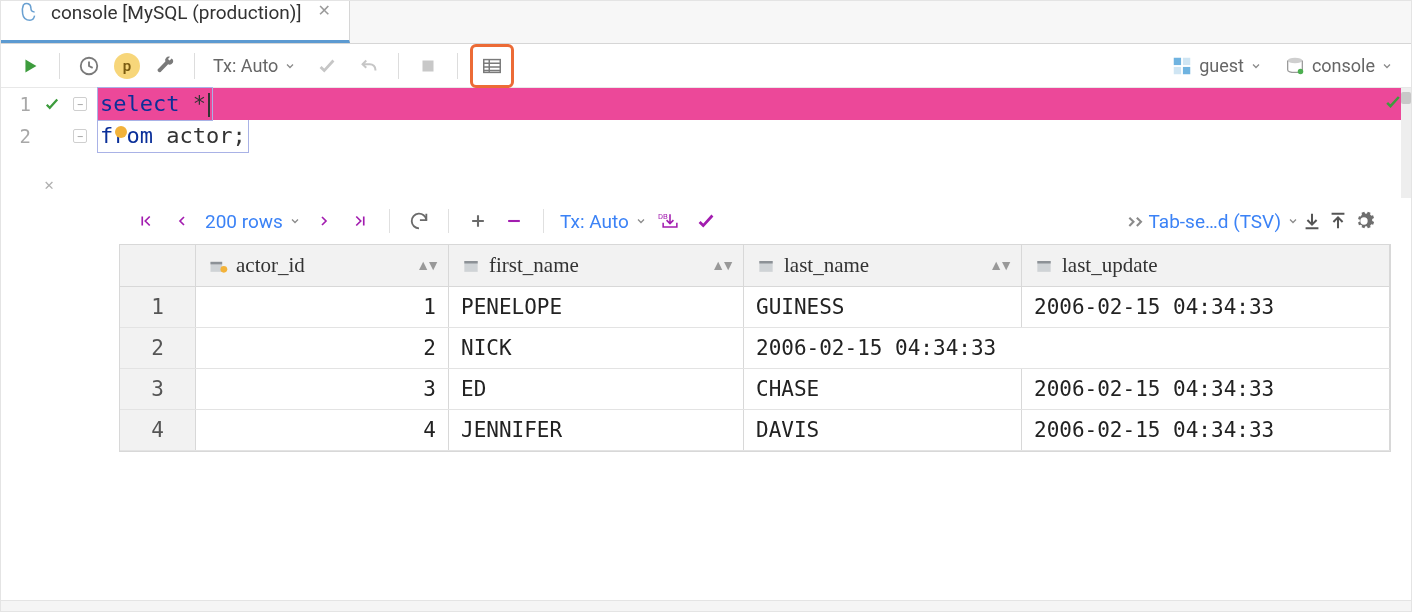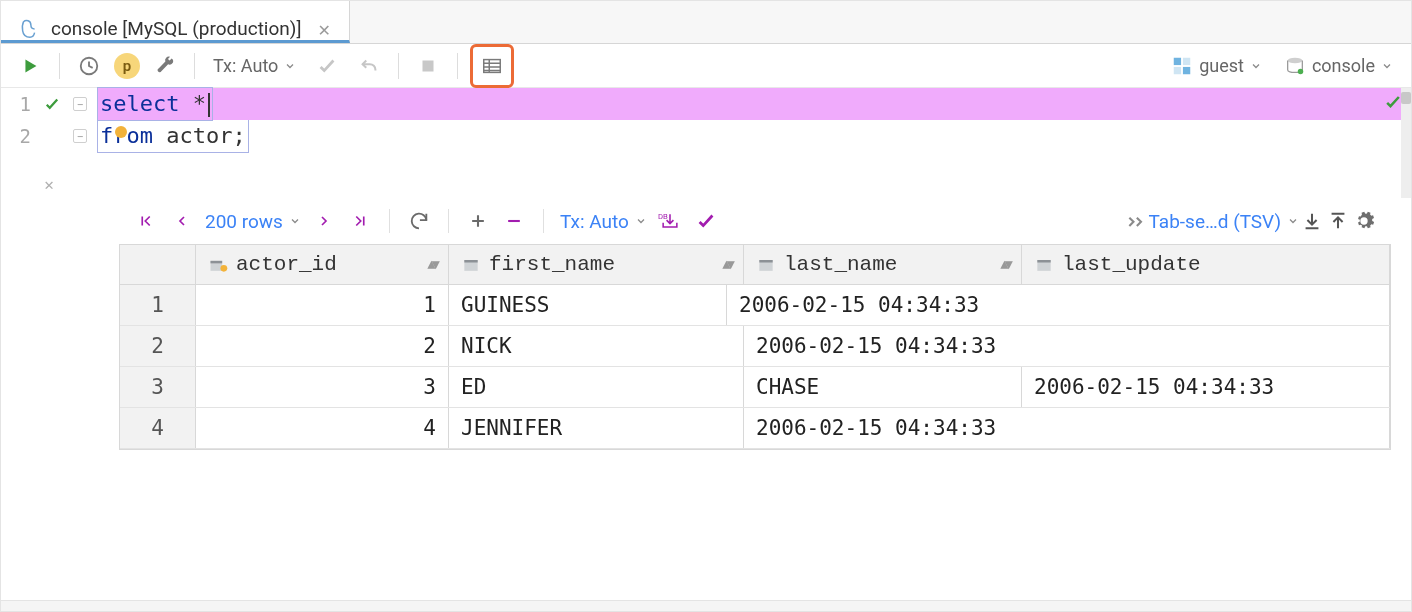--- a/index.html
+++ b/index.html
@@ -1,20 +1,20 @@
 <!DOCTYPE html>
 <html><head>
 <meta charset="utf-8">
 <style>
 html,body{margin:0;padding:0;font-family:-apple-system,BlinkMacSystemFont,"Segoe UI",Roboto,sans-serif;font-size:14px;color:#333;background:#fff;height:100%;overflow:hidden}
 .window{display:flex;flex-direction:column;height:612px;width:1412px;box-sizing:border-box;border:1px solid #e4e4e4;background:#fff}
 
 
 .tabbar{display:flex;align-items:stretch;height:42px;border-bottom:1px solid #d6d6d6;background:#f7f7f7}
-.tab{display:flex;align-items:flex-end;gap:10px;padding:0 18px;background:#fff;border-right:1px solid #d6d6d6;border-bottom:3px solid #5c9ad1;font-size:19px;color:#333}
+.tab{display:flex;align-items:flex-start;gap:10px;padding:0 18px;background:#fff;border-right:1px solid #d6d6d6;border-bottom:3px solid #5c9ad1;font-size:19px;color:#333}
 .tab .db-icon{width:22px;height:22px;color:#69a0d1}
 .tab .close{color:#9a9a9a;font-size:16px;margin-left:6px;cursor:pointer}
 
 
 .toolbar{display:flex;align-items:center;gap:8px;padding:6px 12px;border-bottom:1px solid #e8e8e8;height:44px;box-sizing:border-box}
 .tb-btn{display:flex;align-items:center;justify-content:center;width:34px;height:34px;color:#777;cursor:pointer;border-radius:4px}
 .tb-btn svg{width:22px;height:22px}
 .tb-btn.green svg{color:#3d9c3d}
 .tb-sep{width:1px;height:26px;background:#ddd;margin:0 4px}
 .p-badge{width:26px;height:26px;border-radius:50%;background:#f7d67a;color:#7a5b10;font-weight:600;display:flex;align-items:center;justify-content:center;font-size:15px}
@@ -28,42 +28,42 @@
 
 .editor{display:flex;flex:0 0 auto;background:#fff;position:relative}
 .gutter{width:96px;background:#fff;border-right:none;font-family:"SF Mono",Menlo,Consolas,monospace;font-size:19px;color:#aaa;display:flex;flex-direction:column}
 .gline{display:flex;align-items:center;height:32px;padding-left:10px;gap:12px}
 .gline .num{width:20px;text-align:right;color:#a8a8a8}
 .gline .chk{color:#3d9c3d}
 .gline-x{display:flex;align-items:center;justify-content:center;height:28px;color:#b0b0b0;font-size:16px;cursor:pointer}
 .fold-handle{width:12px;height:12px;border:1px solid #cfcfcf;border-radius:2px;display:flex;align-items:center;justify-content:center;font-size:10px;color:#999;background:#fff}
 .code{font-family:"SF Mono",Menlo,Consolas,monospace;font-size:22px;line-height:32px;padding-top:0;flex:1;position:relative}
 .cline{height:32px;display:flex;align-items:center}
-.cline.hl{background:#f0abfc}
+.cline.hl{background:#ec4899}
 .stmt-box{border:1px solid #a9b2e6;padding:0 2px}
 .kw{color:#0a2f99}
 .warn-dot{position:absolute;left:18px;top:38px;width:12px;height:12px;background:#f2b23a;border-radius:50%}
 .cursor{display:inline-block;width:2px;height:24px;background:#333;vertical-align:middle;margin-left:2px}
 .editor-chk-right{position:absolute;right:8px;top:4px;color:#3d9c3d}
 .editor-scroll{position:absolute;right:0;top:0;width:10px;height:100%;background:#eee}
 .editor-scroll .thumb{position:absolute;right:0;top:4px;width:10px;height:12px;background:#c8c8c8;border-radius:2px}
 
 
 .res-toolbar{display:flex;align-items:center;gap:10px;padding:6px 14px;height:46px;box-sizing:border-box;margin-left:118px;margin-right:20px}
 .res-toolbar .nav-btn{color:#9c9c9c;cursor:pointer;display:flex;align-items:center;justify-content:center;width:26px}
 .res-toolbar .nav-btn.dis{color:#a21caf}
 .rows-label{font-size:19px;color:#3b82f6;display:flex;align-items:center;gap:6px}
 .res-sep{width:1px;height:24px;background:#e0e0e0;margin:0 6px}
 .res-end{margin-left:auto;display:flex;align-items:center;}
 
 
 .grid{margin-left:118px;margin-right:20px;border:1px solid #d8d8d8;font-family:"SF Mono",Menlo,Consolas,monospace;font-size:21px;color:#222}
 .ghead{display:flex;background:#f2f2f2;border-bottom:1px solid #d8d8d8}
 .gcell,.gcell-h{box-sizing:border-box;border-right:1px solid #d8d8d8;padding:8px 12px;display:flex;align-items:center}
-.gcell-h{background:#f2f2f2;font-family:Liberation Mono, monospace;color:#333;gap:8px}
+.gcell-h{background:#f2f2f2;font-family:Liberation Serif, serif;color:#333;gap:8px}
 .gcell-h .sort{margin-left:auto;color:#999;font-size:14px;letter-spacing:-4px}
 .grow{display:flex;border-bottom:1px solid #e3e3e3;background:#fff}
 .c-row{width:76px;justify-content:center;background:#f2f2f2;color:#555}
 .c-id{width:253px;justify-content:flex-end}
 .c-fn{width:295px}
 .c-ln{width:278px}
 .c-lu{flex:1}
 .col-icon{width:20px;height:20px;flex-shrink:0}
 .chev{display:inline-block}
 svg{display:block}
@@ -361,38 +361,40 @@
               <rect x="4" y="6" width="16" height="3" fill="#8c9196"></rect>
             </svg>
           </span>
         <span>last_update</span>
       </div>
     </div>
 
     <div class="grow">
       <div class="gcell c-row">1</div>
       <div class="gcell c-id">1</div>
+      <div class="gcell c-fn">PENELOPE</div>
       <div class="gcell c-ln">GUINESS</div>
       <div class="gcell c-lu">2006-02-15 04:34:33</div>
     </div>
     <div class="grow">
       <div class="gcell c-row">2</div>
       <div class="gcell c-id">2</div>
       <div class="gcell c-fn">NICK</div>
       <div class="gcell c-lu">2006-02-15 04:34:33</div>
     </div>
     <div class="grow">
       <div class="gcell c-row">3</div>
       <div class="gcell c-id">3</div>
       <div class="gcell c-fn">ED</div>
       <div class="gcell c-ln">CHASE</div>
       <div class="gcell c-lu">2006-02-15 04:34:33</div>
     </div>
     <div class="grow">
       <div class="gcell c-row">4</div>
       <div class="gcell c-id">4</div>
       <div class="gcell c-fn">JENNIFER</div>
+      <div class="gcell c-ln">DAVIS</div>
       <div class="gcell c-lu">2006-02-15 04:34:33</div>
     </div>
   </div>
 
   <div class="statusbar"></div>
 </div>
 
 </body></html>

